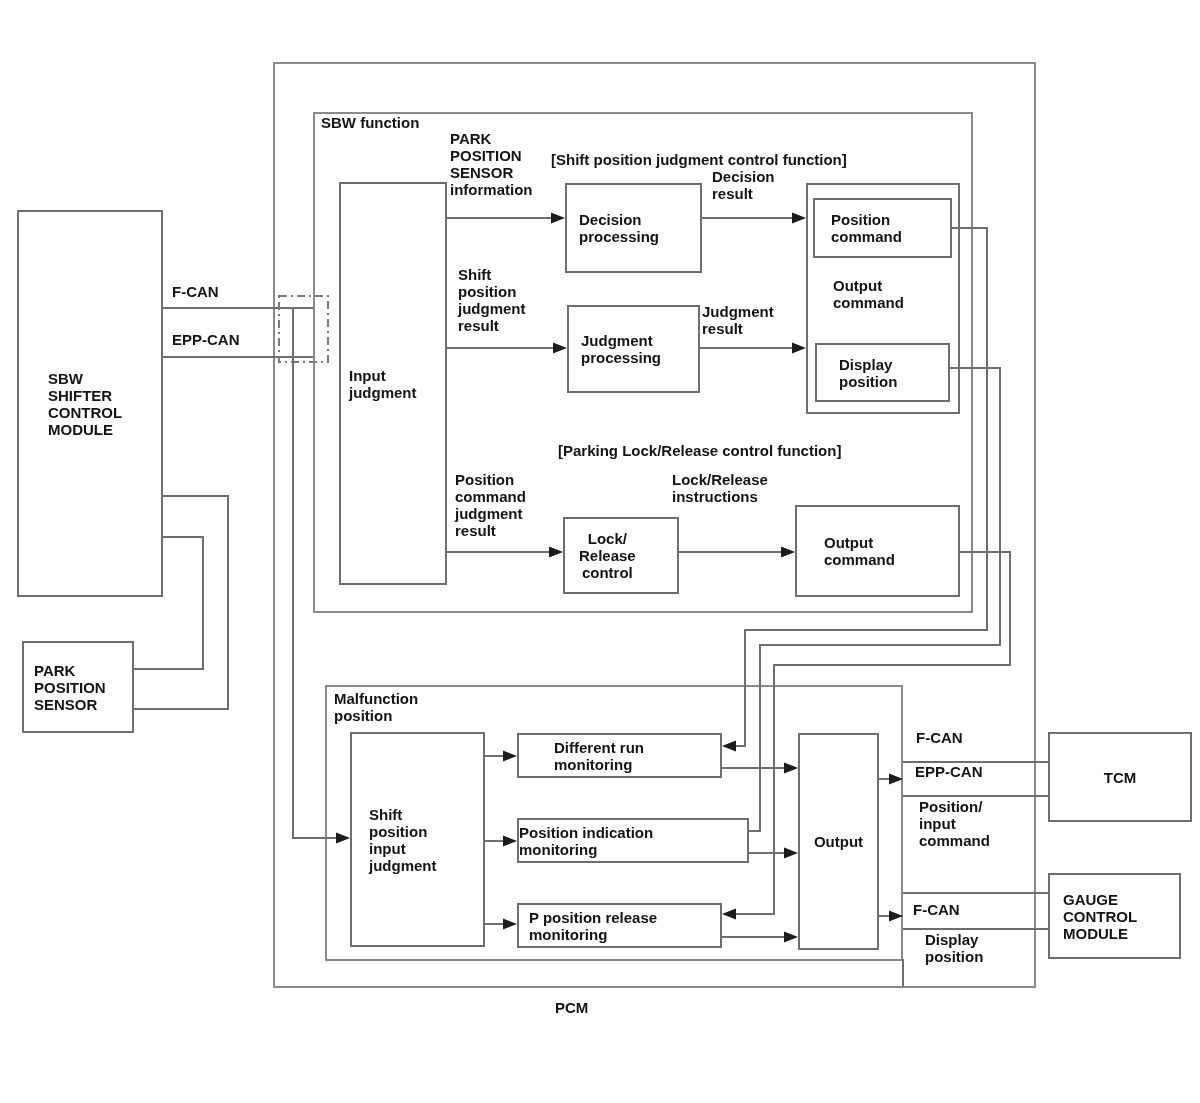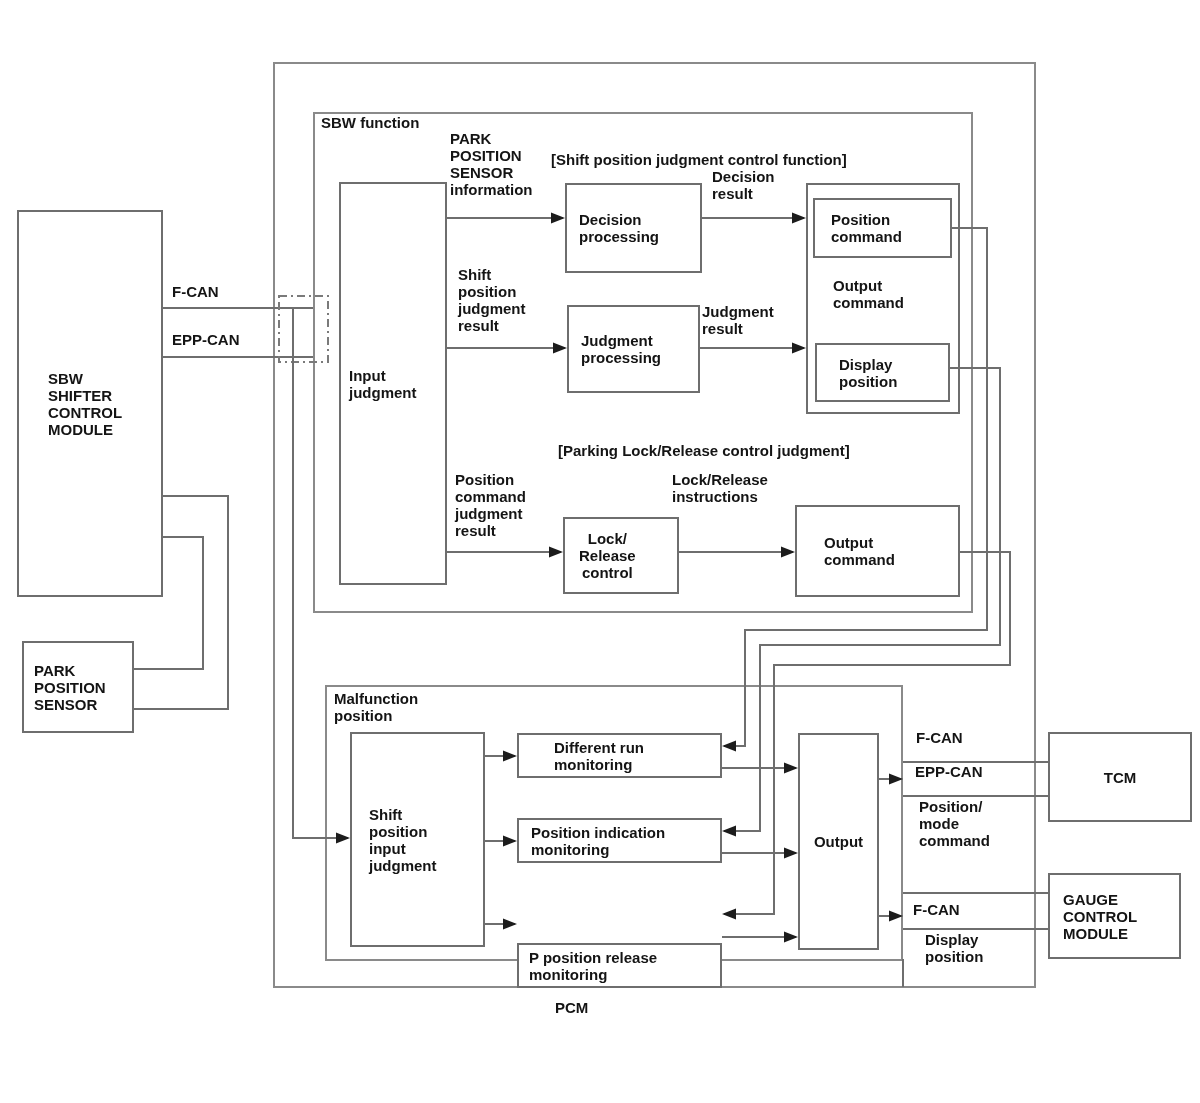--- a/index.html
+++ b/index.html
@@ -152,25 +152,25 @@
   <div class="box" style="left:350px;top:732px;width:135px;height:215px;padding-left:17px;">
     <span class="lbl">Shift
 position
 input
 judgment</span>
   </div>
   <div class="box" style="left:517px;top:733px;width:205px;height:45px;padding-left:35px;">
     <span class="lbl">Different run
 monitoring</span>
   </div>
-  <div class="box" style="left:517px;top:818px;width:205px;height:45px;padding-left:12px;">
+  <div class="box" style="left:517px;top:818px;width:232px;height:45px;">
     <span class="lbl">Position indication
 monitoring</span>
   </div>
-  <div class="box" style="left:517px;top:903px;width:205px;height:45px;padding-left:10px;margin-top:40px;">
+  <div class="box" style="left:517px;top:903px;width:205px;height:45px;padding-left:10px;">
     <span class="lbl">P position release
 monitoring</span>
   </div>
   <div class="box center" style="left:798px;top:733px;width:81px;height:217px;">
     <span class="lbl">Output</span>
   </div>
   <div class="box center" style="left:1048px;top:732px;width:144px;height:90px;">
     <span class="lbl">TCM</span>
   </div>
   <div class="box" style="left:1048px;top:873px;width:133px;height:86px;padding-left:13px;">
@@ -188,34 +188,34 @@
   <div class="lbl" style="left:712px;top:168px;">Decision
 result</div>
   <div class="lbl" style="left:833px;top:277px;">Output
 command</div>
   <div class="lbl" style="left:458px;top:266px;">Shift
 position
 judgment
 result</div>
   <div class="lbl" style="left:702px;top:303px;">Judgment
 result</div>
-  <div class="lbl" style="left:558px;top:442px;">[Parking Lock/Release control judgment]</div>
+  <div class="lbl" style="left:558px;top:442px;">[Parking Lock/Release control function]</div>
   <div class="lbl" style="left:455px;top:471px;">Position
 command
 judgment
 result</div>
   <div class="lbl" style="left:672px;top:471px;">Lock/Release
 instructions</div>
   <div class="lbl" style="left:334px;top:690px;">Malfunction
 position</div>
   <div class="lbl" style="left:172px;top:283px;">F-CAN</div>
   <div class="lbl" style="left:172px;top:331px;">EPP-CAN</div>
   <div class="lbl" style="left:916px;top:729px;">F-CAN</div>
   <div class="lbl" style="left:915px;top:763px;">EPP-CAN</div>
   <div class="lbl" style="left:919px;top:798px;">Position/
-mode
+input
 command</div>
   <div class="lbl" style="left:913px;top:901px;">F-CAN</div>
   <div class="lbl" style="left:925px;top:931px;">Display
 position</div>
   <div class="lbl" style="left:555px;top:999px;width:200px;text-align:left;">PCM</div>
 
 </div>
 
 </body></html>

